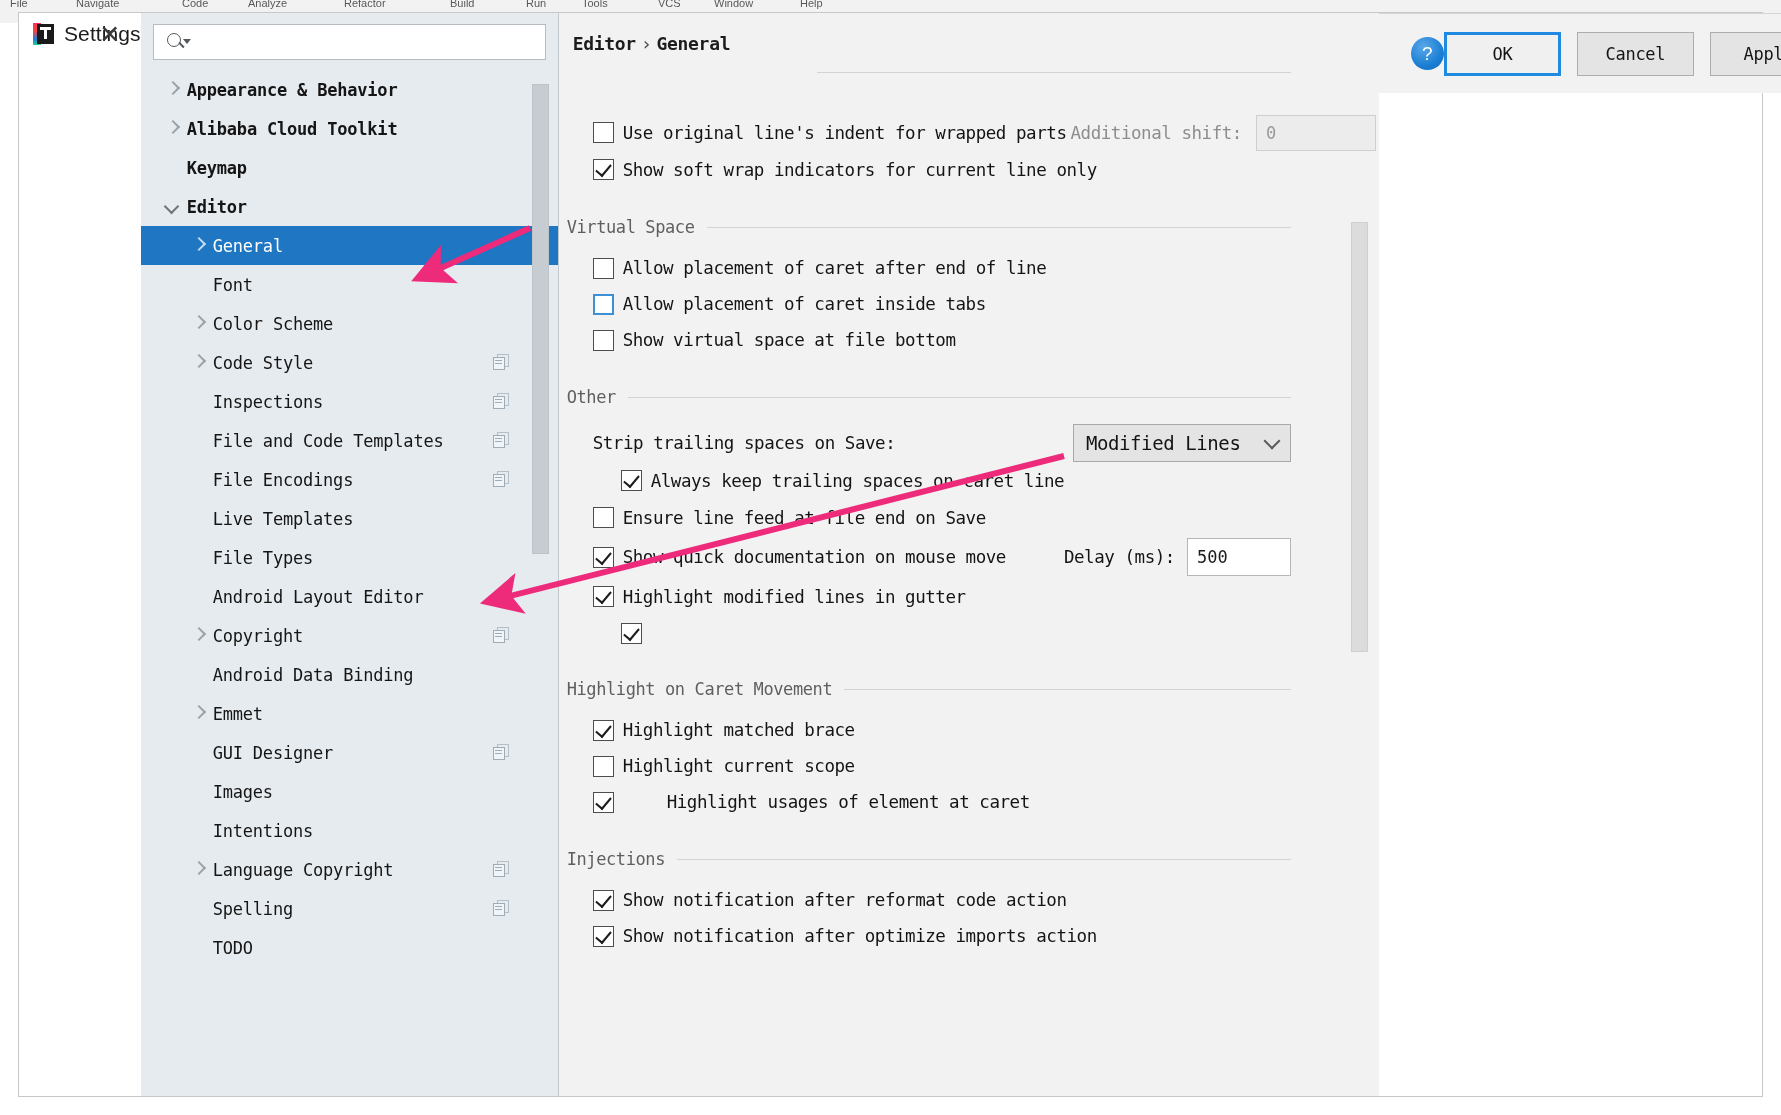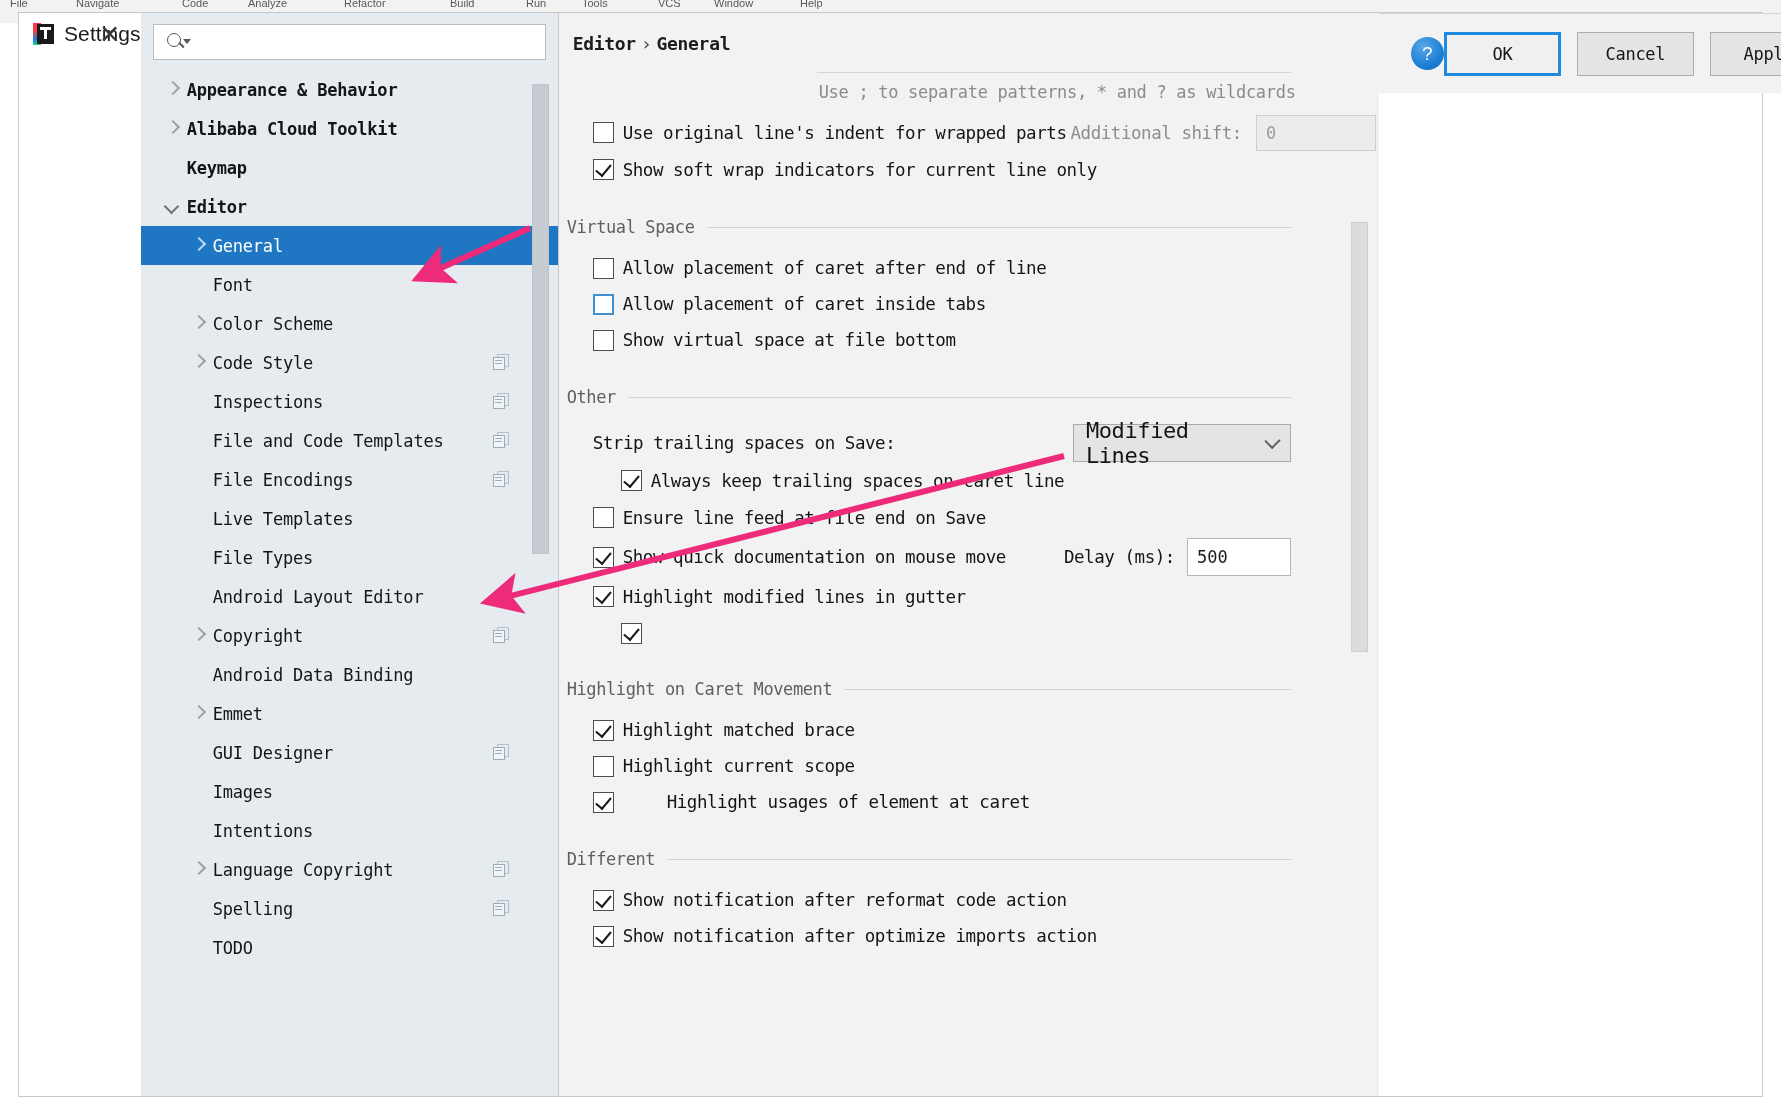--- a/index.html
+++ b/index.html
@@ -182,21 +182,21 @@
     font-size:17px; color:#1c1c1c;
   }
   .field.disabled { background:#ececec; color:#9a9a9a; border-color:#cfcfcf; }
   .combo {
     height:38px; background:#e4e4e4; border:1px solid #a9a9a9;
     display:flex; align-items:center; justify-content:space-between;
     padding:0 12px 0 12px; cursor:pointer;
   }
   .combo .val {
     font-family:"DejaVu Sans Mono","Liberation Mono",monospace;
-    font-size:22px; color:#141414; letter-spacing:-.4px;
+    font-size:19px; color:#141414; letter-spacing:-.4px;
   }
   .chev { width:12px; height:12px; border-right:2px solid #5a5a5a; border-bottom:2px solid #5a5a5a; transform:rotate(45deg); margin-left:18px; margin-top:-5px;}
 
   
   .main-sb-thumb {
     position:absolute; right:11px; width:17px; background:#dcdcdc; border:1px solid #cfcfcf;
   }
 
   
   .footer {
@@ -421,21 +421,20 @@
 
       <div class="main">
         <div class="breadcrumb">
           <span>Editor</span><span class="sep">›</span><span>General</span>
         </div>
 
         <div class="content">
 
           <div class="hint-row">
             <div class="hint-line"></div>
-            <div class="hint-text">Use ; to separate patterns, * and ? as wildcards</div>
           </div>
 
           <div style="position:relative; margin-top:12px; padding-left:34px;">
             <div class="opt" style="height:37px;">
               <span class="cb"></span>
               <span class="opt-label">Use original line's indent for wrapped parts</span>
               <span class="opt-label muted" style="margin-left:4px;">Additional shift:</span>
               <span class="field disabled" style="width:120px;margin-left:14px;">0</span>
             </div>
             <div class="opt" style="height:37px;">
@@ -521,21 +520,21 @@
               </div>
               <div class="opt" style="height:36px;gap:44px;">
                 <span class="cb checked"></span>
                 <span class="opt-label">Highlight usages of element at caret</span>
               </div>
             </div>
           </div>
 
           <div class="group" style="margin-top:26px; padding:0 88px 0 8px;">
             <div class="group-head">
-              <span class="group-title">Different</span>
+              <span class="group-title">Injections</span>
               <span class="group-rule"></span>
             </div>
             <div style="padding-left:26px; margin-top:10px;">
               <div class="opt" style="height:36px;">
                 <span class="cb checked"></span>
                 <span class="opt-label">Show notification after reformat code action</span>
               </div>
               <div class="opt" style="height:36px;">
                 <span class="cb checked"></span>
                 <span class="opt-label">Show notification after optimize imports action</span>

